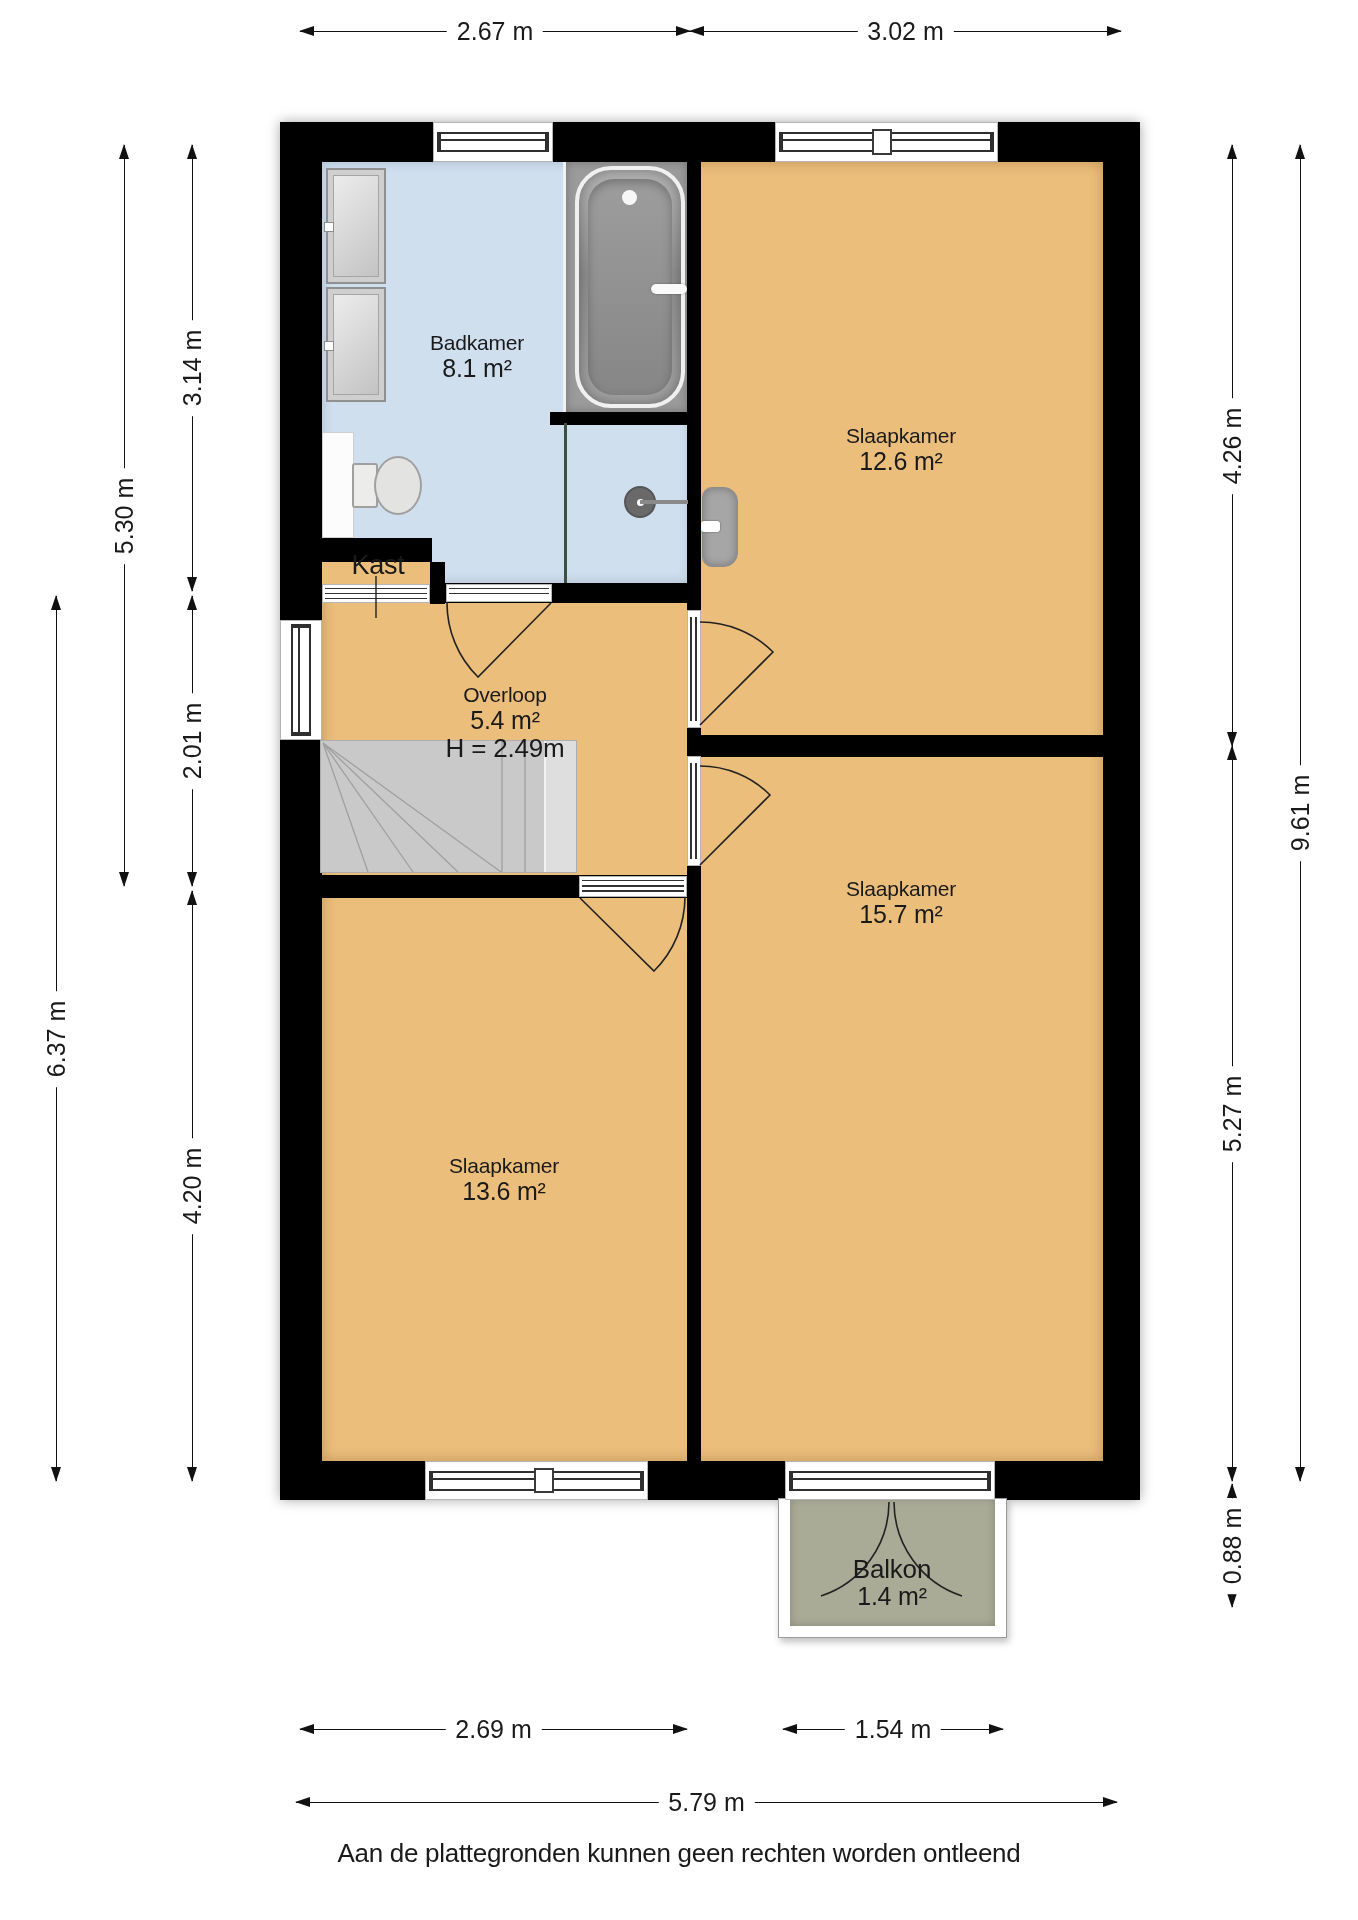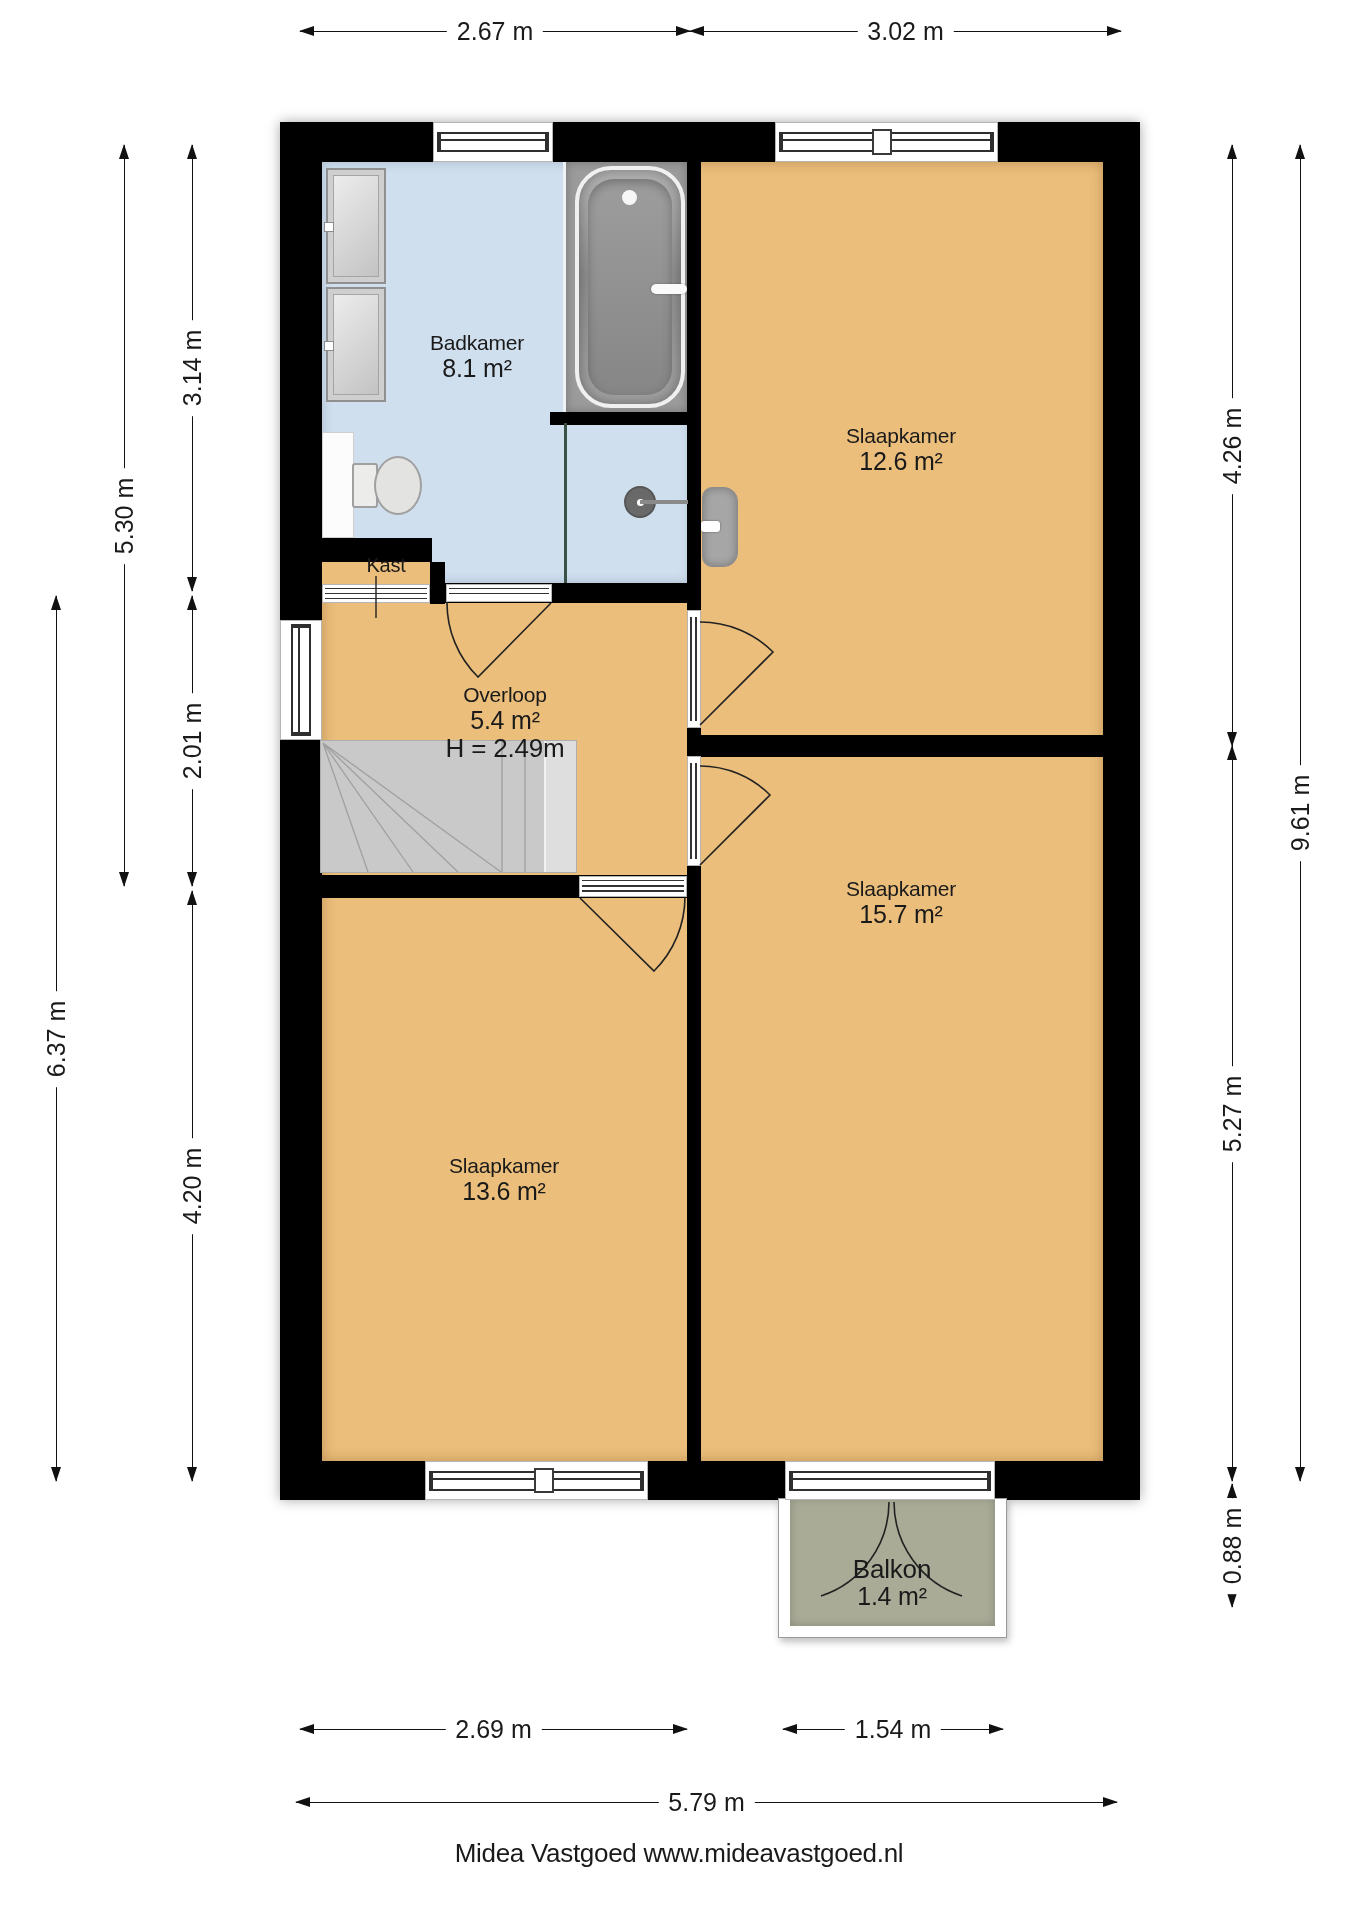--- a/index.html
+++ b/index.html
@@ -37,21 +37,21 @@
   .tub .grip{position:absolute;right:-6px;top:114px;width:36px;height:10px;border-radius:5px;background:#fafafa;box-shadow:0 0 2px rgba(0,0,0,.4);}
   .balc-frame{background:#fff;border:1px solid #9a9a9a;box-shadow:2px 4px 7px rgba(0,0,0,.25);}
   .balc-floor{background:var(--balcony-floor,#a9ab97);box-shadow:inset 0 0 10px rgba(0,0,0,.2);}
   .stairs{background:var(--stairs,#c9c9c9);border:1px solid #adadad;}
   .stairs .landing{position:absolute;right:0;top:0;bottom:0;width:30px;background:#dedede;border-left:2px solid #f2f2f2;}
   
   .lbl{position:absolute;transform:translate(-50%,-50%);text-align:center;white-space:nowrap;line-height:1.08;letter-spacing:-.2px;}
   .lbl .nm{font-size:21px;}
   .lbl .ar{font-size:25px;}
   .lbl .hh{font-size:26px;}
-  .lbl-sm{font-size:20px;margin-left:8px;}
+  .lbl-sm{font-size:27px;}
   
   .dim-h{position:absolute;height:0;border-top:1.5px solid #111;}
   .dim-h .lab{position:absolute;left:50%;top:-1px;transform:translate(-50%,-50%);background:#fff;padding:0 10px;font-size:25px;white-space:nowrap;}
   .dim-h .a-l,.dim-h .a-r{position:absolute;top:-1px;width:0;height:0;border-top:5px solid transparent;border-bottom:5px solid transparent;}
   .dim-h .a-l{left:-1px;border-right:15px solid #111;transform:translateY(-50%);}
   .dim-h .a-r{right:-1px;border-left:15px solid #111;transform:translateY(-50%);}
   .dim-v{position:absolute;width:0;border-left:1.5px solid #111;}
   .dim-v .lab{position:absolute;left:-1px;top:50%;transform:translate(-50%,-50%) rotate(-90deg);background:#fff;padding:0 10px;font-size:25px;white-space:nowrap;}
   .dim-v .a-t,.dim-v .a-b{position:absolute;left:-1px;width:0;height:0;border-left:5px solid transparent;border-right:5px solid transparent;}
   .dim-v .a-t{top:-1px;border-bottom:15px solid #111;transform:translateX(-50%);}
@@ -260,16 +260,16 @@
       <span class="a-b"></span>
     <span class="lab">0.88 m</span>
   </div>
   <div class="dim-v" style="left:1300px;top:145px;height:1336px;">
     <span class="a-t"></span>
       <span class="a-b"></span>
     <span class="lab">9.61 m</span>
   </div>
 
   <div class="footer" style="top:1839px;">
-    <div>Midea Vastgoed www.mideavastgoed.nl</div>
+    <div>Aan de plattegronden kunnen geen rechten worden ontleend</div>
   </div>
 
 </div>
 
 </body></html>

